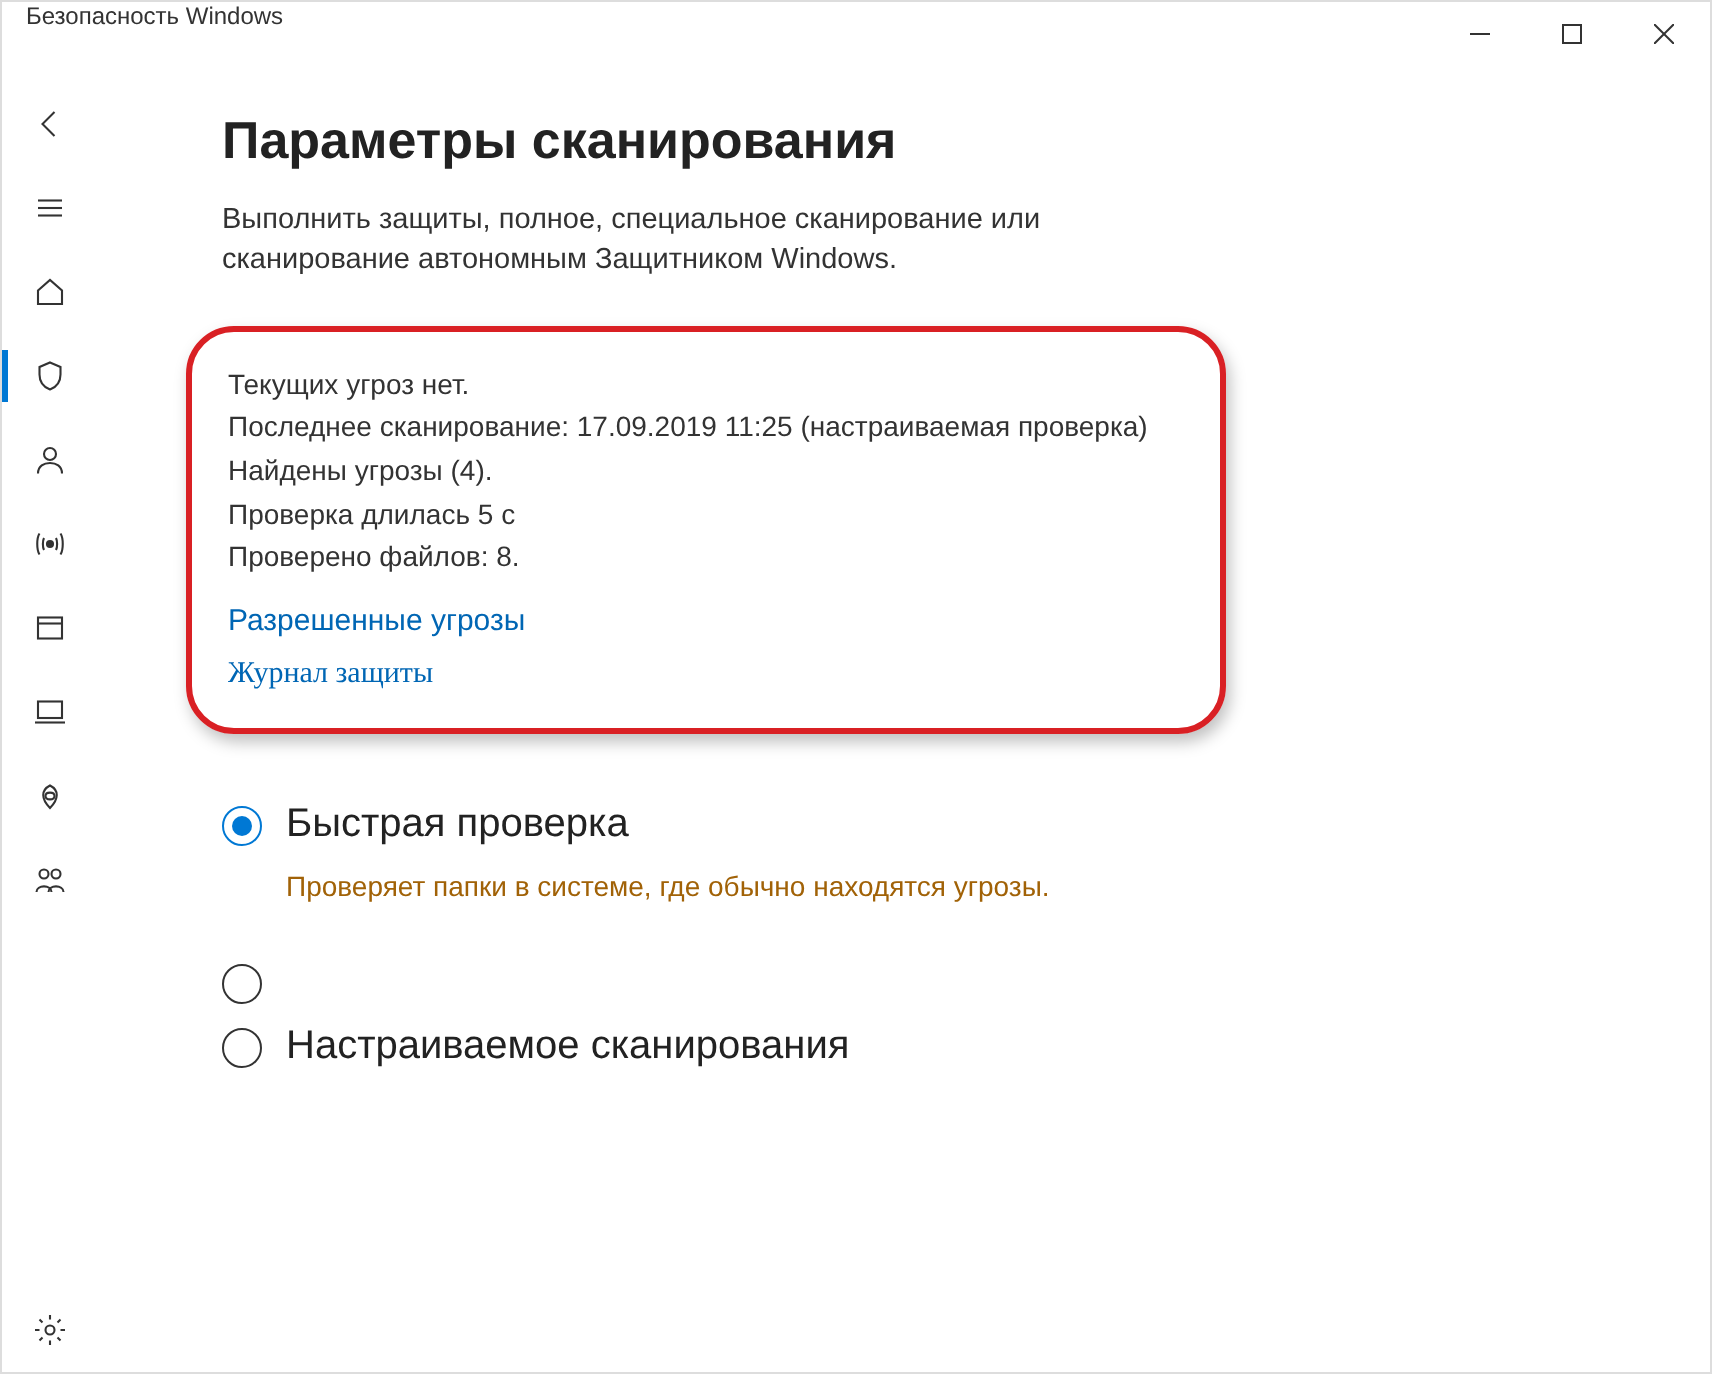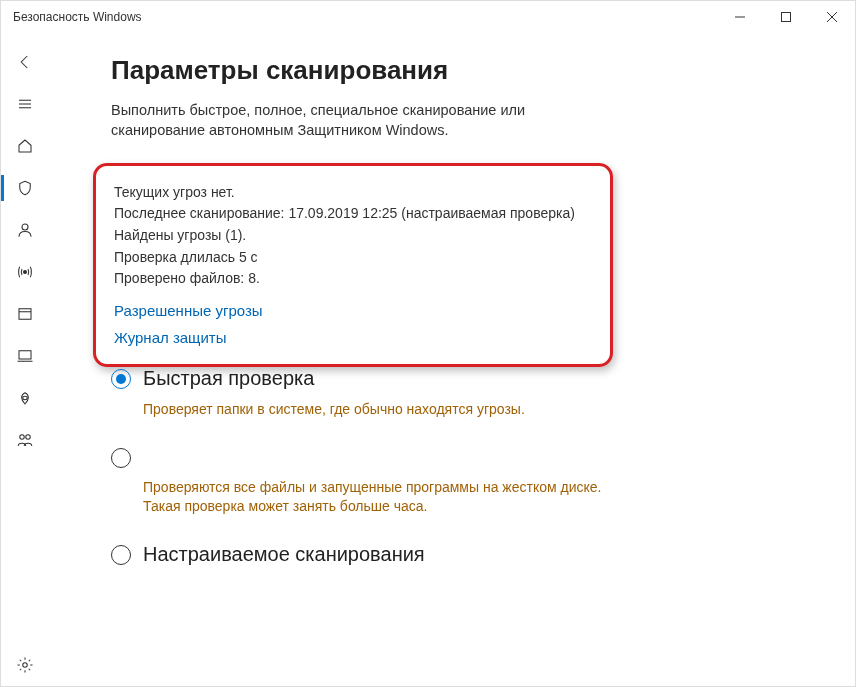--- a/index.html
+++ b/index.html
@@ -7,21 +7,20 @@
     font-family: "Segoe UI", Tahoma, sans-serif;
     background: #fff;
     width: 856px;
     height: 687px;
     overflow: hidden;
     border: 1px solid #ddd;
   }
   .titlebar {
     height: 32px;
     display: flex;
-    align-items: center;
     padding-left: 12px;
     font-size: 12px;
     color: #333;
   }
   .titlebar .spacer { flex: 1; }
   .winbtn {
     width: 46px;
     height: 32px;
     display: flex;
     align-items: center;
@@ -73,40 +72,41 @@
   }
   .page-desc {
     font-size: 14.5px;
     color: #333;
     line-height: 1.4;
     max-width: 460px;
     margin-bottom: 22px;
   }
   .highlight-box {
     border: 3px solid #d92024;
-    border-radius: 14px;
+    border-radius: 24px;
     padding: 16px 18px 18px 18px;
     margin-left: -18px;
+    margin-bottom: 34px;
     max-width: 520px;
     box-shadow: 2px 4px 8px rgba(0,0,0,0.25);
     position: relative;
   }
   .status-line {
     font-size: 14px;
     color: #333;
     line-height: 1.55;
   }
   .link {
     color: #0066b4;
     font-size: 15px;
     display: block;
     margin-top: 12px;
     cursor: pointer;
   }
-  .link + .link { margin-top: 10px; }
+  .link + .link { margin-top: 10px; font-family: Liberation Serif, serif; }
   .option {
     display: flex;
     align-items: flex-start;
     margin-bottom: 10px;
   }
   .radio {
     width: 20px;
     height: 20px;
     border: 1.6px solid #333;
     border-radius: 50%;
@@ -235,41 +235,40 @@
     <div class="navitem">
       <svg viewBox="0 0 24 24">
           <circle cx="12" cy="12" r="3"></circle>
           <path d="M12 2 V5 M12 19 V22 M2 12 H5 M19 12 H22 M5 5 L7 7 M17 17 L19 19 M19 5 L17 7 M7 17 L5 19"></path>
         </svg>
     </div>
   </div>
 
   <div class="content">
     <div class="page-title">Параметры сканирования</div>
-    <div class="page-desc">Выполнить быстрое, полное, специальное сканирование или сканирование автономным Защитником Windows.</div>
+    <div class="page-desc">Выполнить защиты, полное, специальное сканирование или сканирование автономным Защитником Windows.</div>
 
     <div class="highlight-box">
       <div class="status-line">Текущих угроз нет.</div>
-      <div class="status-line">Последнее сканирование: 17.09.2019 12:25 (настраиваемая проверка)</div>
-      <div class="status-line">Найдены угрозы (1).</div>
+      <div class="status-line">Последнее сканирование: 17.09.2019 11:25 (настраиваемая проверка)</div>
+      <div class="status-line">Найдены угрозы (4).</div>
       <div class="status-line">Проверка длилась 5 с</div>
       <div class="status-line">Проверено файлов: 8.</div>
       <a class="link">Разрешенные угрозы</a>
       <a class="link">Журнал защиты</a>
     </div>
 
     <div class="option">
       <div class="radio selected"></div>
       <div class="option-label">Быстрая проверка</div>
     </div>
     <div class="option-desc">Проверяет папки в системе, где обычно находятся угрозы.</div>
 
     <div class="option">
       <div class="radio"></div>
     </div>
-    <div class="option-desc">Проверяются все файлы и запущенные программы на жестком диске. Такая проверка может занять больше часа.</div>
 
     <div class="option">
       <div class="radio"></div>
       <div class="option-label">Настраиваемое сканирования</div>
     </div>
   </div>
 </div>
 
 </body></html>

